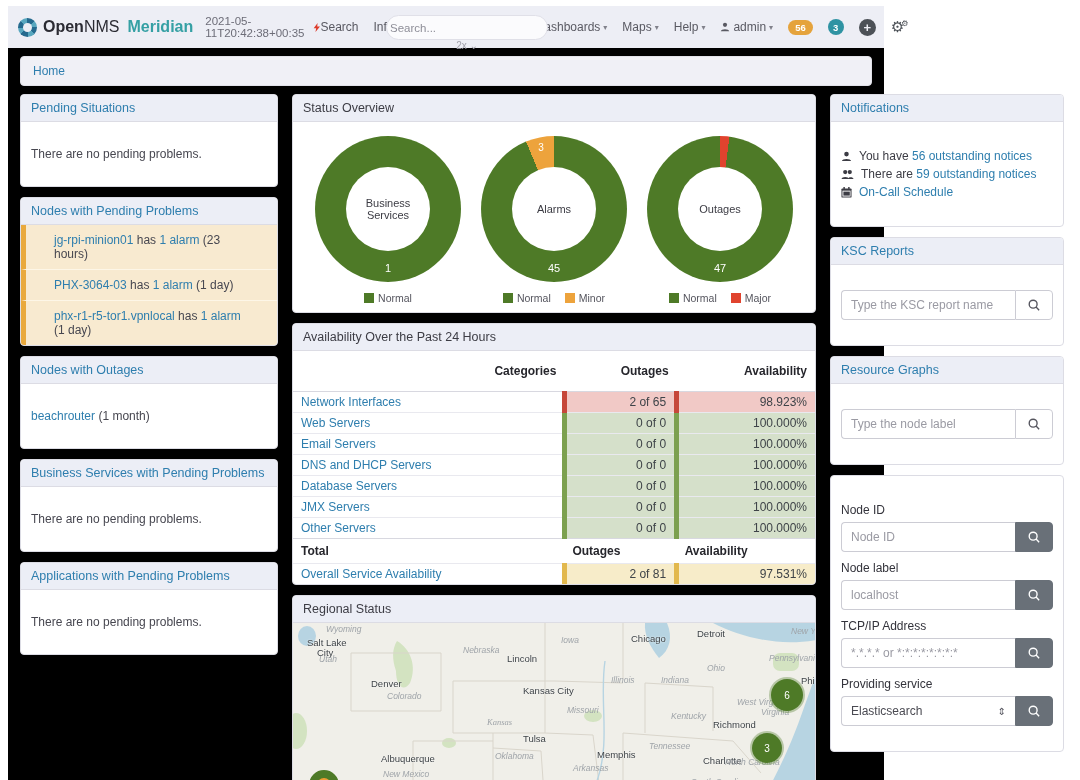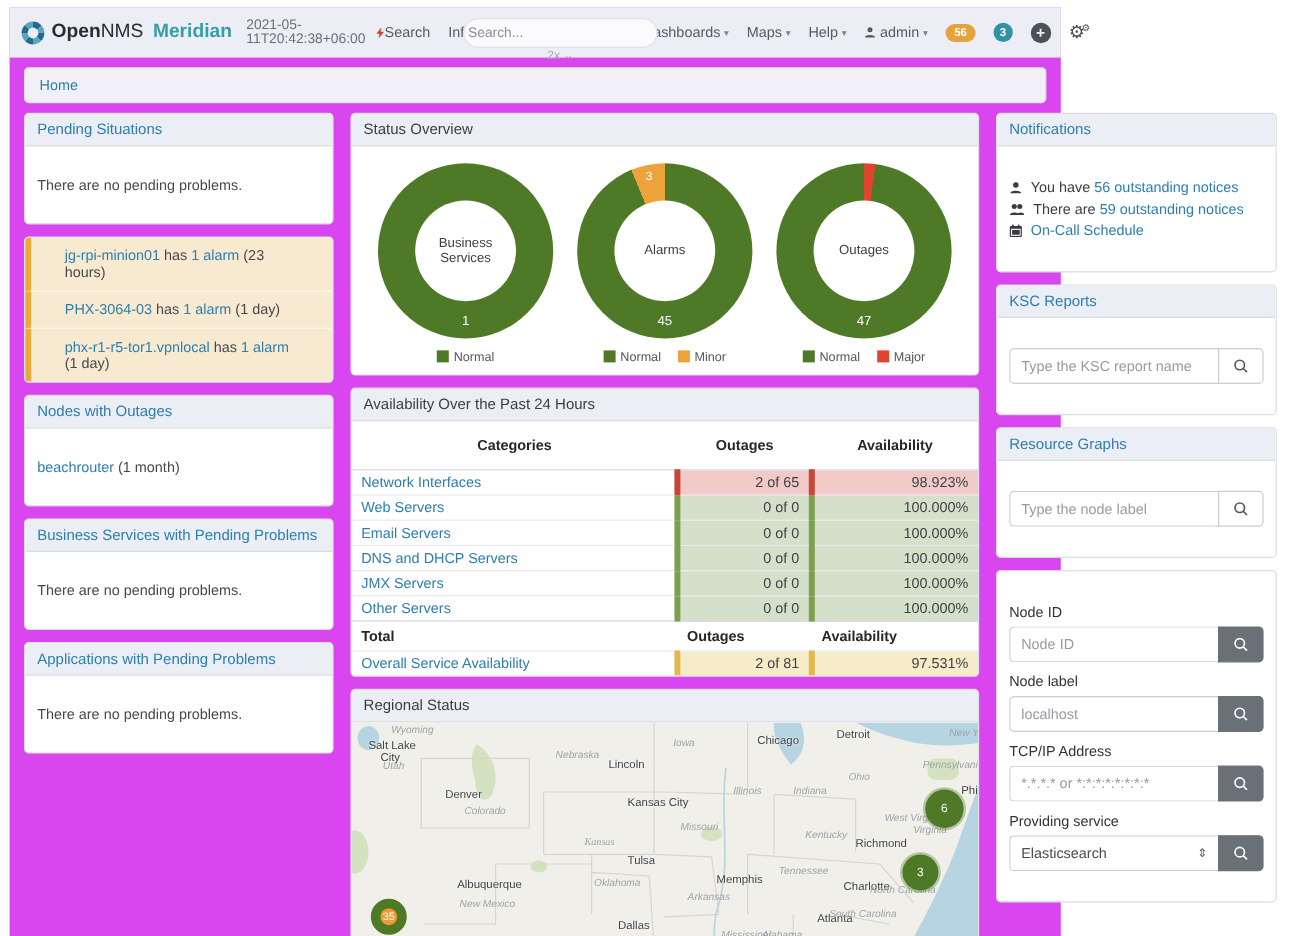--- a/index.html
+++ b/index.html
@@ -1,18 +1,18 @@
 <!DOCTYPE html>
 <html><head>
 <meta charset="utf-8">
 <style>
   * { box-sizing: border-box; margin: 0; padding: 0; }
   html,body { width:1080px; height:780px; overflow:hidden; background:#fff;
     font-family:"Liberation Sans", sans-serif; font-size:12px; color:#3e4348; }
-  .page { position:absolute; left:8px; top:6px; width:876px; height:774px; background:#d946ef; }
+  .page { position:absolute; left:8px; top:6px; width:876px; height:774px; background:#000000; }
 
   
   .navbar { height:42px; background:#edeef5; display:flex; align-items:center; padding:0 10px; position:relative; }
   .brand { display:flex; align-items:center; gap:6px; font-size:16px; }
   .brand-gear { width:19px; height:19px; border-radius:50%; position:relative;
     background:conic-gradient(#256a8e 0 45deg,#58a7bf 45deg 90deg,#256a8e 90deg 135deg,#58a7bf 135deg 180deg,#256a8e 180deg 225deg,#58a7bf 225deg 270deg,#256a8e 270deg 315deg,#58a7bf 315deg 360deg); }
   .brand-gear::after { content:""; position:absolute; inset:5px; background:#edeef5; border-radius:50%; }
   .brand b { color:#2b2b33; font-weight:700; }
   .brand .nms { color:#2b2b33; font-weight:400; }
   .brand .meridian { color:#35a0a4; font-weight:600; margin-left:2px; }
@@ -60,21 +60,21 @@
   .donut { width:146px; height:146px; border-radius:50%; margin:0 auto; position:relative; cursor:pointer; }
   .donut-hole { position:absolute; inset:31px; background:#fff; border-radius:50%; display:flex; align-items:center;
     justify-content:center; text-align:center; font-size:11px; color:#3c3c44; padding:6px; }
   .donut-main { position:absolute; bottom:8px; left:0; right:0; text-align:center; color:#fff; font-size:11px; }
   .donut-minor { position:absolute; top:6px; left:0; right:26px; text-align:center; color:#fff; font-size:10px; }
   .donut-legend { display:flex; justify-content:center; gap:14px; margin-top:10px; font-size:10.5px; color:#55555e; }
   .donut-legend span.sq { width:10px; height:10px; display:inline-block; margin-right:4px; vertical-align:-1px; }
 
   
   table.avail { width:100%; border-collapse:collapse; font-size:12px; }
-  table.avail th { text-align:center; padding:13px 8px; color:#26262c; border-bottom:1px solid #d8d8e0; font-size:12px; }
+  table.avail th { text-align:right; padding:13px 8px; color:#26262c; border-bottom:1px solid #d8d8e0; font-size:12px; }
   table.avail td { padding:3px 8px; border-top:1px solid #e9e9ef; }
   td.cat { width:52%; }
   th.num, td.valc { text-align:left; }
   td.valc { text-align:right; border-left:5px solid; color:#3e4348; }
   td.valc.red   { border-left-color:#c6473a; background:#f1c9c6; }
   td.valc.green { border-left-color:#7ca04f; background:#d5e0ca; }
   td.valc.yel   { border-left-color:#e2b84d; background:#f7ecc9; }
   tr.thead2 td { font-weight:700; color:#26262c; border-top:1px solid #d8d8e0; padding:5px 8px; }
 
   
@@ -108,21 +108,21 @@
 
 <div class="page">
 
   <div class="navbar">
     <div class="brand">
       <span class="brand-gear"></span>
       <span><b>Open</b><span class="nms">NMS</span></span>
       <span class="meridian">Meridian</span>
     </div>
     <div class="nav-time">
-      <span>2021-05-11T20:42:38+06:00</span>
+      <span>2021-05-11T20:42:38+00:35</span>
       <svg width="11" height="13" viewBox="0 0 11 13">
           <path d="M6.5 0 L1 7.5 H4.5 L3.5 13 L10 5 H6 Z" fill="#dd3b2b"></path>
         </svg>
     </div>
     <div class="nav-search">
       <svg width="11" height="11" viewBox="0 0 14 14">
           <circle cx="6" cy="6" r="4.6" fill="none" stroke="#66666e" stroke-width="1.6"></circle>
           <line x1="9.4" y1="9.4" x2="13" y2="13" stroke="#66666e" stroke-width="1.6"></line>
         </svg>
       <input type="text" placeholder="Search..." style="">
@@ -177,20 +177,21 @@
 
   <div class="content">
 
     <div class="col-left">
       <div class="panel">
         <div class="panel-h"><a href="#">Pending Situations</a></div>
         <div class="panel-b">There are no pending problems.</div>
       </div>
 
       <div class="panel">
+        <div class="panel-h"><a href="#">Nodes with Pending Problems</a></div>
         <div class="alarm-item">
           <a class="lnk" href="#">jg-rpi-minion01</a>
           <span>has</span>
           <a class="lnk" href="#">1 alarm</a><span> (23 hours)</span>
         </div>
         <div class="alarm-item">
           <a class="lnk" href="#">PHX-3064-03</a>
           <span>has</span>
           <a class="lnk" href="#">1 alarm</a><span> (1 day)</span>
         </div>
@@ -282,20 +283,25 @@
               <td class="valc green">0 of 0</td>
               <td class="valc green">100.000%</td>
             </tr>
             <tr>
               <td class="cat"><a class="lnk" href="#">Email Servers</a></td>
               <td class="valc green">0 of 0</td>
               <td class="valc green">100.000%</td>
             </tr>
             <tr>
               <td class="cat"><a class="lnk" href="#">DNS and DHCP Servers</a></td>
+              <td class="valc green">0 of 0</td>
+              <td class="valc green">100.000%</td>
+            </tr>
+            <tr>
+              <td class="cat"><a class="lnk" href="#">Database Servers</a></td>
               <td class="valc green">0 of 0</td>
               <td class="valc green">100.000%</td>
             </tr>
             <tr>
               <td class="cat"><a class="lnk" href="#">JMX Servers</a></td>
               <td class="valc green">0 of 0</td>
               <td class="valc green">100.000%</td>
             </tr>
             <tr>
               <td class="cat"><a class="lnk" href="#">Other Servers</a></td>

